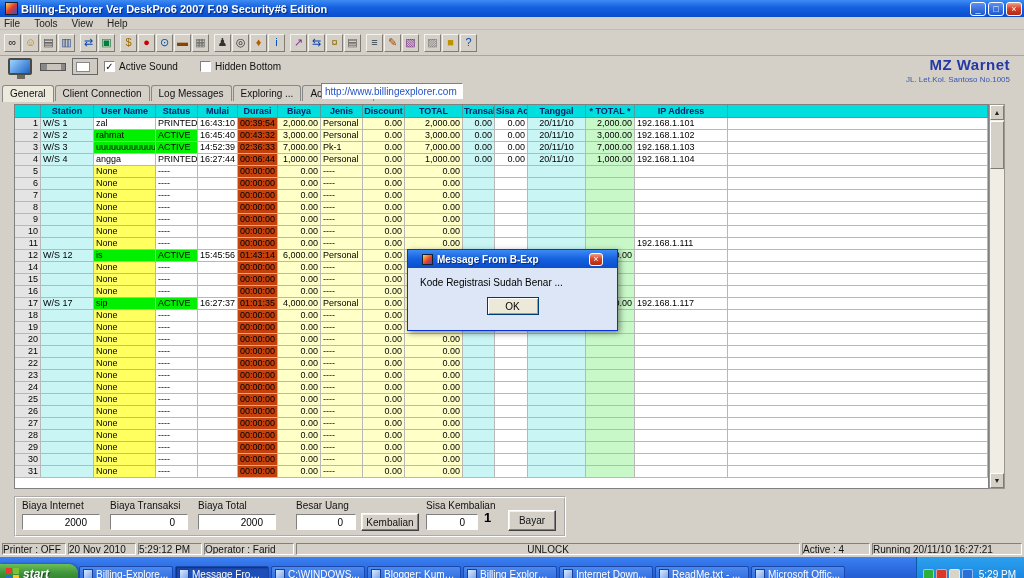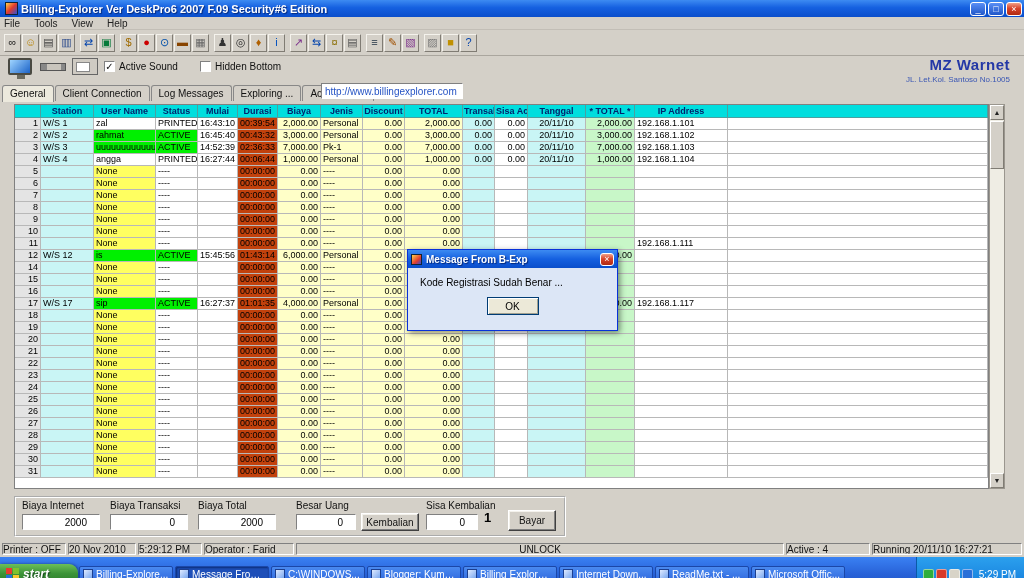--- a/index.html
+++ b/index.html
@@ -105,21 +105,21 @@
   .pbtn { position:absolute; font-size:10px; color:#111; background:#d4d0c8; text-align:center;
     border:1px solid; border-color:#fff #404040 #404040 #fff; box-shadow:inset -1px -1px 0 #808080, inset 1px 1px 0 #f4f2ec; }
   .pcount { position:absolute; left:468px; top:12px; font-size:13px; font-weight:bold; color:#000; }
 
   
   .statusbar { position:absolute; left:0; right:0; top:542px; height:14px; background:#d4d0c8;
     display:flex; align-items:stretch; padding:1px 2px; }
   .seg { font-size:10px; line-height:11px; color:#111; border:1px solid; border-color:#808080 #fff #fff #808080;
     margin-right:2px; padding:0 0; white-space:nowrap; overflow:hidden; }
   .seg0{width:64px}.seg1{width:68px}.seg2{width:64px}.seg3{width:90px}
-  .seg4{flex:1;text-align:center}.seg5{width:84px}.seg6{width:150px;margin-right:0}
+  .seg4{flex:1;text-align:center}.seg5{width:68px}.seg6{width:150px;margin-right:0}
 
   
   .taskbar { position:absolute; left:0; right:0; top:557px; height:34px;
     background:linear-gradient(180deg,#3a81f3 0%,#2862d8 50%,#1e50c0 100%); display:flex; align-items:center; }
   .startbtn { height:21px; width:78px; border-radius:0 9px 9px 0;
     background:linear-gradient(180deg,#6cbf58 0%,#3c9338 45%,#2a7a28 100%);
     display:flex; align-items:center; padding-left:6px; box-shadow:1px 0 3px rgba(0,0,0,.4); flex:none; }
   .flag { width:13px; height:13px; display:grid; grid-template-columns:6px 6px; grid-template-rows:6px 6px; gap:1px; margin-right:4px; }
   .flag i:nth-child(1){background:#e83a2e}.flag i:nth-child(2){background:#7cc22e}
   .flag i:nth-child(3){background:#2a6fd8}.flag i:nth-child(4){background:#f7c62e}
@@ -135,21 +135,21 @@
   .tray { height:100%; background:linear-gradient(180deg,#2ba0ee 0%,#1278d8 100%);
     border-left:1px solid #0a5aa8; display:flex; align-items:center; padding:0 8px 0 6px; flex:none; }
   .trayicons { display:flex; gap:2px; margin-right:6px; }
   .trayicon { width:11px; height:11px; border-radius:2px; border:1px solid rgba(255,255,255,.5); display:inline-block; }
   .trayclock { color:#fff; font-size:10px; }
 
   
   .dialog { position:absolute; left:407px; top:249px; width:211px; height:82px; z-index:50;
     border:1px solid #0831d9; background:#dce6f6; box-shadow:2px 2px 6px rgba(0,0,0,.45); }
   .dlg-title { height:18px; background:linear-gradient(180deg,#3d8bf2 0%,#1560e0 50%,#0a4ecb 100%);
-    display:flex; align-items:center; padding:0 3px; }
+    display:flex; align-items:center; padding:0 14px; }
   .dlg-icon { width:11px; height:11px; background:linear-gradient(135deg,#ffd24a,#e23a2e 60%,#2a52d8); border:1px solid #123; margin-right:4px; flex:none; }
   .dlg-title-text { color:#fff; font-size:10px; font-weight:bold; flex:1; text-shadow:1px 1px 1px #04287a; }
   .dlg-close { width:14px; height:13px; border-radius:3px; border:1px solid #fff; color:#fff;
     background:linear-gradient(180deg,#f0a088,#d8442a 45%,#b02a12); font-size:9px; line-height:11px; text-align:center; }
   .dlg-msg { font-size:10px; color:#000; padding:9px 0 0 12px; }
   .dlg-ok { display:block; margin:9px auto 0 auto; width:52px; height:18px; font-size:10px; color:#000;
     font-family:"Liberation Sans",sans-serif; background:#ece9d8; border:1px solid #003c74;
     box-shadow:inset 1px 1px 0 #fff, inset -1px -1px 0 #a0a090; }
 </style>
 </head>

